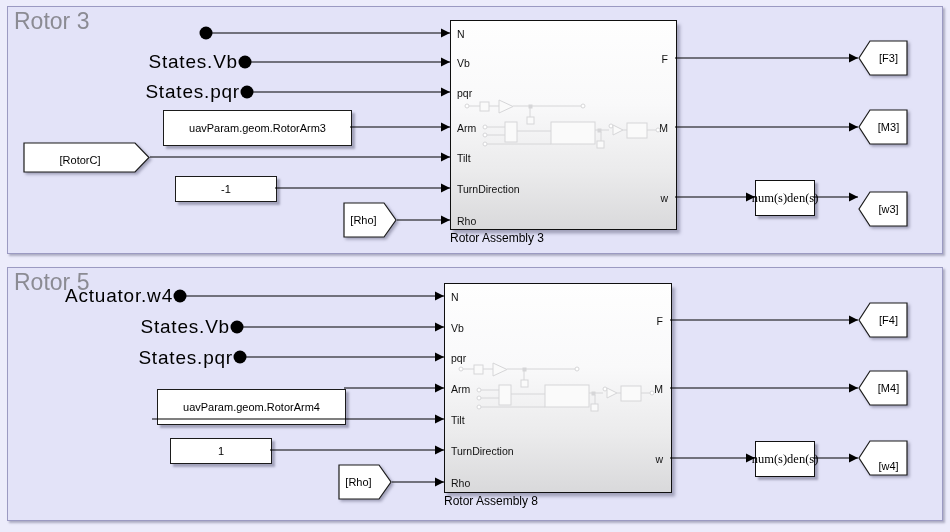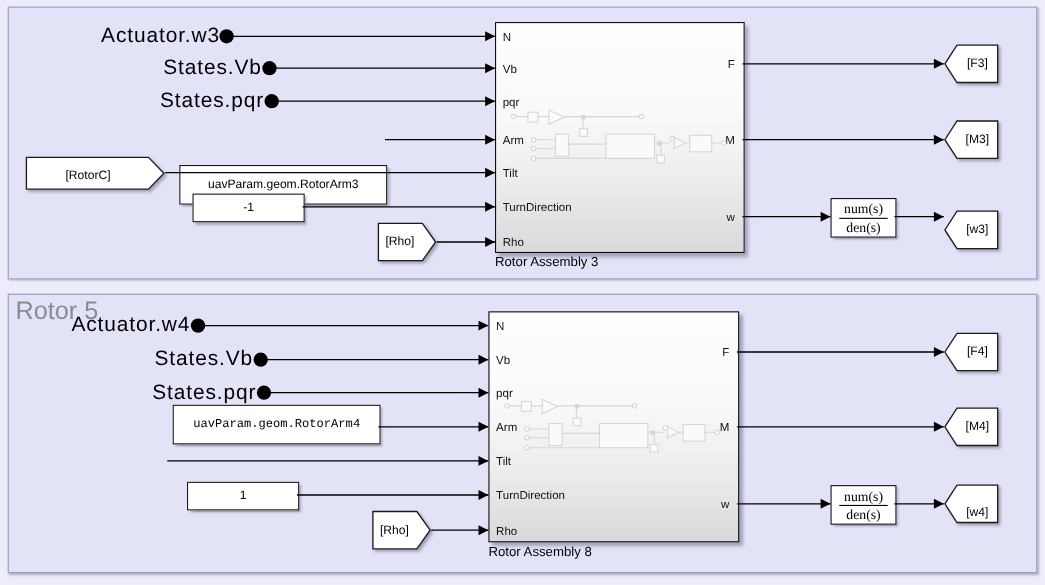--- a/index.html
+++ b/index.html
@@ -32,43 +32,43 @@
           background:linear-gradient(180deg,#fefefe 0%,#f9f9fa 40%,#ebebec 72%,#d9d9db 100%);
           box-shadow:3px 3.5px 3px rgba(100,100,128,.5);z-index:3;}
   .port-in{position:absolute;left:6px;font-size:10.5px;color:#111;height:16px;line-height:16px;white-space:nowrap;}
   .port-out{position:absolute;right:8px;font-size:10.5px;color:#111;height:16px;line-height:16px;}
   .preview{position:absolute;left:12px;top:76px;z-index:1;}
 
   .caption{position:absolute;text-align:left;font-size:12px;color:#000;z-index:3;}
 
   .tf-block{position:absolute;background:#fff;border:1.5px solid #111;
             box-shadow:2.5px 2.5px 2px rgba(100,100,128,.5);
-            display:flex;flex-direction:column;align-items:center;justify-content:center;
+            display:flex;flex-direction:row;align-items:center;justify-content:center;
             font-family:"Liberation Serif",serif;font-size:12.5px;z-index:3;}
   .tf-num{line-height:14px;}
   .tf-bar{width:44px;height:1px;background:#000;margin:1px 0;}
   .tf-den{line-height:14px;}
 
   #wires{position:absolute;left:0;top:0;z-index:4;pointer-events:none;}
   .wire{stroke:#000;stroke-width:1.2;}
   .arrowhead{fill:#000;stroke:none;}
   .sigdot{fill:#000;stroke:none;}
 </style>
 </head>
 <body>
 
 <div id="canvas">
 
   <div class="area" style="left:7px;top:6px;width:934px;height:246px;"></div>
-
-  <div class="sig-label" style="left:20px;top:22px;width:180px;">Actuator.w3</div>
+  <div class="area-title" style="left:14px;top:8px;">Rotor 3</div>
+
   <div class="sig-label" style="left:58px;top:51px;width:180px;">States.Vb</div>
   <div class="sig-label" style="left:60px;top:81px;width:180px;">States.pqr</div>
 
-  <div class="const-block" style="left:163px;top:110px;width:187px;height:34px;margin-top:40px;">uavParam.geom.RotorArm3</div>
+  <div class="const-block" style="left:163px;top:110px;width:187px;height:34px;">uavParam.geom.RotorArm3</div>
 
   <div class="tag tag-from" style="left:23px;top:142px;width:127px;height:35px;">
     <svg width="127" height="31" viewBox="0 0 127 31">
       <polygon class="tag-shape" points="1,1 112,1 126,15.5 112,30 1,30"></polygon>
     </svg>
     <span class="tag-text">[RotorC]</span>
   </div>
 
   <div class="const-block" style="left:175px;top:176px;width:100px;height:24px;">-1</div>
 
@@ -151,21 +151,21 @@
     <span class="tag-text">[w3]</span>
   </div>
 
   <div class="area" style="left:7px;top:267px;width:934px;height:252px;"></div>
   <div class="area-title" style="left:14px;top:269px;">Rotor 5</div>
 
   <div class="sig-label" style="left:13px;top:285px;width:160px;">Actuator.w4</div>
   <div class="sig-label" style="left:50px;top:316px;width:180px;">States.Vb</div>
   <div class="sig-label" style="left:53px;top:347px;width:180px;">States.pqr</div>
 
-  <div class="const-block" style="left:157px;top:368px;width:187px;height:34px;font-family:Liberation Mono, monospace;">uavParam.geom.RotorArm4</div>
+  <div class="const-block" style="left:157px;top:389px;width:187px;height:34px;">uavParam.geom.RotorArm4</div>
 
 
   <div class="const-block" style="left:170px;top:438px;width:100px;height:24px;">1</div>
 
   <div class="tag tag-from" style="left:338px;top:464px;width:54px;height:36px;">
     <svg width="54" height="36" viewBox="0 0 54 36">
       <polygon class="tag-shape" points="1,1 41,1 53,18 41,35 1,35"></polygon>
     </svg>
     <span class="tag-text">[Rho]</span>
   </div>

